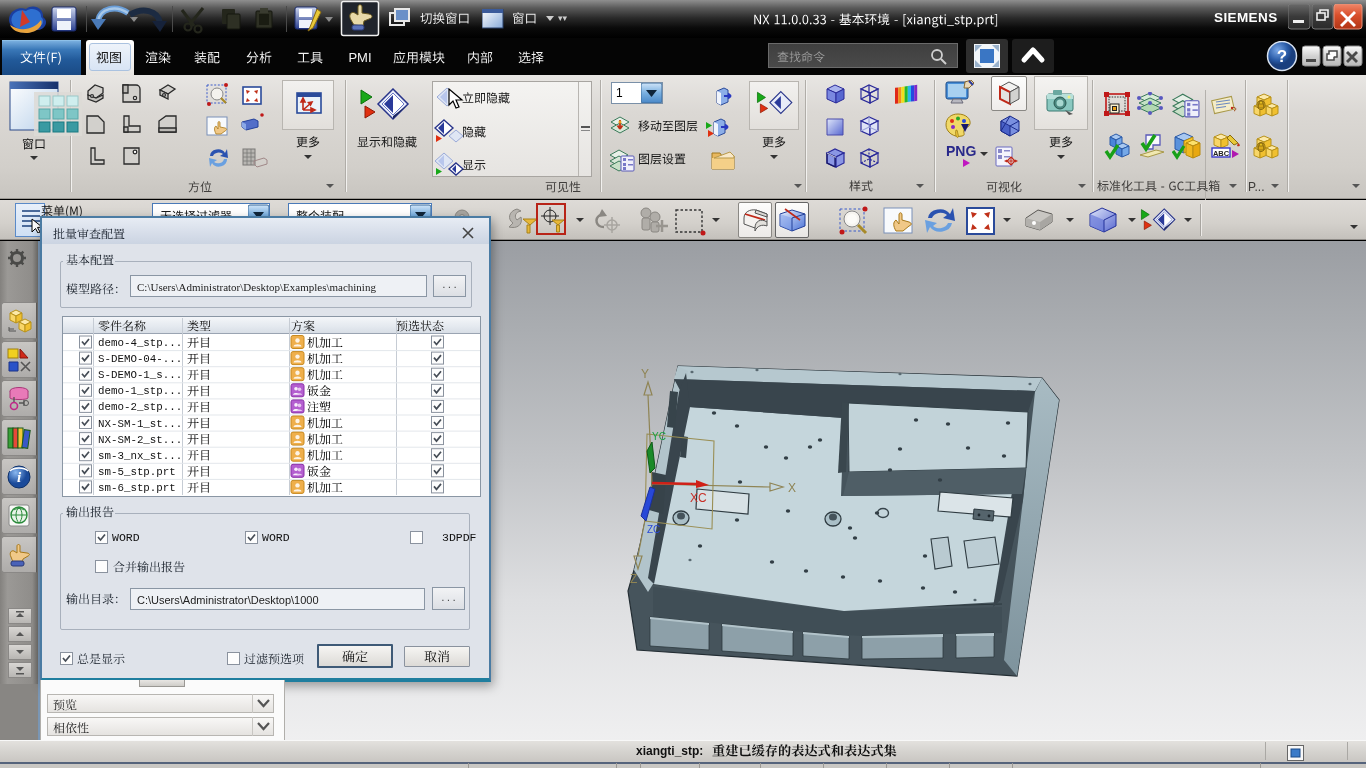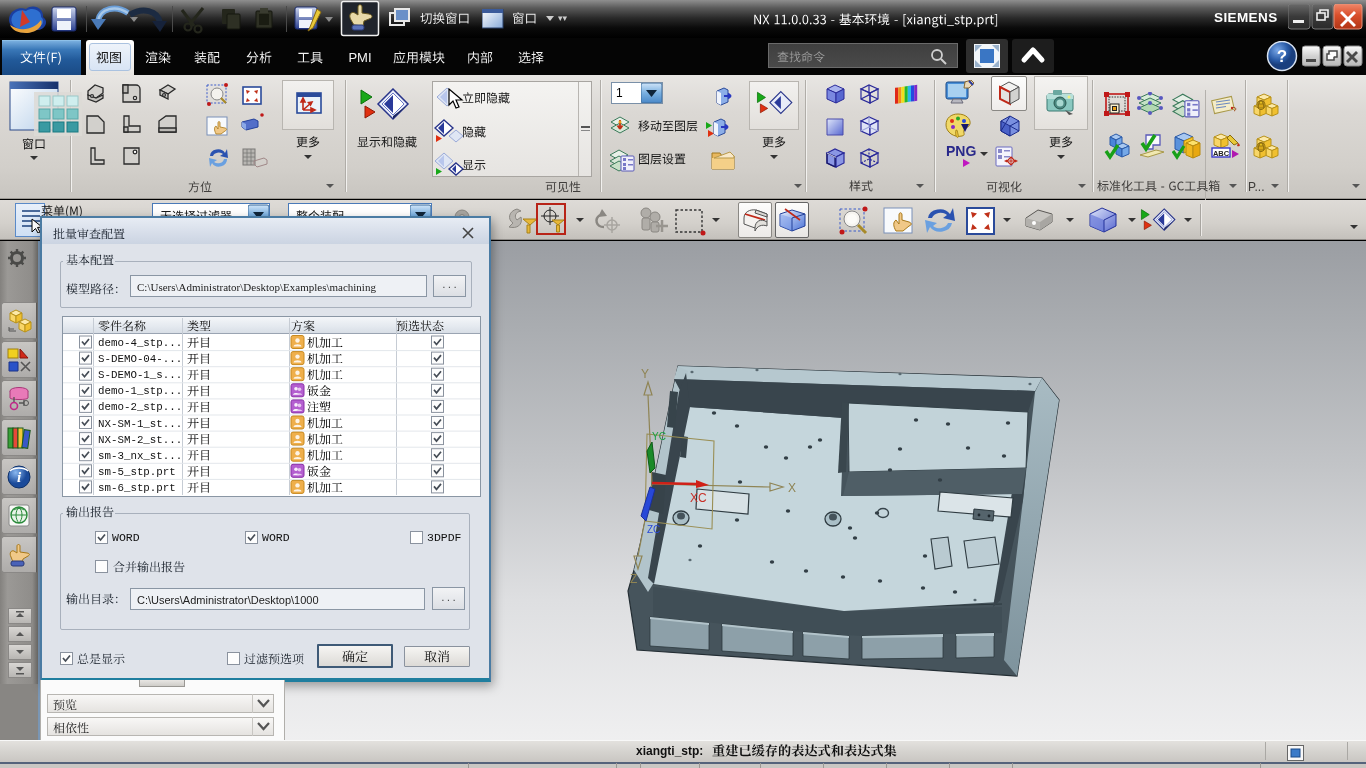--- a/index.html
+++ b/index.html
@@ -1196,21 +1196,21 @@
   </svg>
 <div class="abs" style="left:112px;top:531px;font-family:'Liberation Mono';font-size:11.5px;color:#111">WORD</div>
 <svg class="abs" style="left:245px;top:531px" width="13" height="13" viewBox="0 0 13 13">
     <rect x="0.5" y="0.5" width="12" height="12" fill="#fdfdfd" stroke="#8a929e"></rect>
     <path d="M3 6 L5.5 9 L10 3.5" fill="none" stroke="#454c55" stroke-width="1.7"></path>
   </svg>
 <div class="abs" style="left:262px;top:531px;font-family:'Liberation Mono';font-size:11.5px;color:#111">WORD</div>
 <svg class="abs" style="left:410px;top:531px" width="13" height="13" viewBox="0 0 13 13">
     <rect x="0.5" y="0.5" width="12" height="12" fill="#fdfdfd" stroke="#8a929e"></rect>
   </svg>
-<div class="abs" style="left:427px;top:531px;font-family:'Liberation Mono';font-size:11.5px;color:#111">3DPDF</div>
+<div class="abs" style="left:442px;top:531px;font-family:'Liberation Mono';font-size:11.5px;color:#111">3DPDF</div>
 <svg class="abs" style="left:95px;top:560px" width="13" height="13" viewBox="0 0 13 13">
     <rect x="0.5" y="0.5" width="12" height="12" fill="#fdfdfd" stroke="#8a929e"></rect>
   </svg>
 <svg style="position:absolute;left:113.0px;top:559.6px;overflow:visible" width="72" height="15" viewBox="0 -11.4 72 15">
     <path d="M3.2 -5.7 3.3 -5.4H8.6C8.8 -5.4 8.9 -5.5 8.9 -5.6C8.5 -6 7.9 -6.4 7.9 -6.4L7.3 -5.7ZM6.2 -9.4C7.1 -7.7 8.9 -6.1 10.9 -5.1C11 -5.4 11.2 -5.7 11.6 -5.8L11.6 -5.9C9.5 -6.8 7.5 -8.1 6.4 -9.6C6.7 -9.6 6.9 -9.7 6.9 -9.8L5.5 -10.1C4.9 -8.4 2.4 -6 0.4 -4.9L0.5 -4.7C2.8 -5.7 5.1 -7.7 6.2 -9.4ZM8.6 -3.2V-0.3H3.4V-3.2ZM2.6 -3.5V0.9H2.7C3 0.9 3.4 0.7 3.4 0.7V0H8.6V0.8H8.7C9 0.8 9.4 0.6 9.4 0.6V-3C9.7 -3.1 9.9 -3.2 9.9 -3.3L9 -4L8.5 -3.5H3.4L2.6 -3.9Z M15.1 -10 14.9 -9.9C15.5 -9.3 16.2 -8.4 16.4 -7.6C17.2 -7 17.8 -8.9 15.1 -10ZM20.1 -10.1C19.8 -9.3 19.3 -8.2 18.8 -7.4H13L13.1 -7.1H15.7V-4.4V-4.2H12.5L12.6 -3.9H15.7C15.6 -2.1 15 -0.5 12.5 0.8L12.6 1C15.7 -0.2 16.4 -2 16.5 -3.9H19.5V0.9H19.6C20 0.9 20.3 0.7 20.3 0.7V-3.9H23.2C23.4 -3.9 23.5 -3.9 23.5 -4.1C23.1 -4.5 22.4 -5 22.4 -5L21.8 -4.2H20.3V-7.1H22.8C23 -7.1 23.1 -7.1 23.1 -7.3C22.7 -7.6 22 -8.2 22 -8.2L21.4 -7.4H19.2C19.8 -8.1 20.5 -8.9 20.9 -9.5C21.1 -9.5 21.3 -9.6 21.3 -9.7ZM19.5 -4.2H16.5V-4.4V-7.1H19.5Z M35.2 -5.6 34.1 -5.7V-0.1C34.1 0 34 0.1 33.8 0.1C33.6 0.1 32.6 0 32.6 0V0.2C33 0.2 33.3 0.3 33.5 0.5C33.6 0.6 33.7 0.8 33.7 1C34.7 0.9 34.8 0.5 34.8 -0.1V-5.3C35.1 -5.3 35.2 -5.4 35.2 -5.6ZM32.6 -7.4 32.1 -6.8H29.9L30 -6.4H33.2C33.3 -6.4 33.4 -6.5 33.5 -6.6C33.1 -7 32.6 -7.4 32.6 -7.4ZM33.5 -5.2 32.5 -5.3V-0.9H32.6C32.8 -0.9 33.1 -1 33.1 -1.1V-4.9C33.4 -4.9 33.5 -5 33.5 -5.2ZM27.2 -9.7 26.1 -10C26 -9.5 25.8 -8.7 25.6 -7.9H24.5L24.6 -7.6H25.5C25.3 -6.6 25 -5.6 24.8 -4.9C24.6 -4.8 24.4 -4.8 24.3 -4.7L25.1 -4L25.5 -4.4H26.3V-2.3C25.5 -2.1 24.9 -1.9 24.5 -1.8L25.1 -0.8C25.2 -0.9 25.3 -1 25.3 -1.1L26.3 -1.6V1H26.4C26.8 1 27.1 0.8 27.1 0.7V-2C27.6 -2.3 28.1 -2.5 28.5 -2.7L28.5 -2.9L27.1 -2.5V-4.4H28.3C28.5 -4.4 28.6 -4.5 28.6 -4.6C28.3 -4.9 27.8 -5.3 27.8 -5.3L27.3 -4.8H27.1V-6.4C27.3 -6.4 27.4 -6.5 27.5 -6.7L26.4 -6.8V-4.8H25.5C25.8 -5.6 26 -6.6 26.3 -7.6H28.6C28.8 -7.6 28.9 -7.6 28.9 -7.8C28.5 -8.1 27.9 -8.5 27.9 -8.5L27.4 -7.9H26.4C26.5 -8.5 26.6 -9 26.7 -9.5C27 -9.4 27.1 -9.5 27.2 -9.7ZM32.4 -9.6 31.3 -10.2C30.5 -8.4 29.1 -6.9 27.9 -6L28.1 -5.8C29.4 -6.5 30.8 -7.7 31.8 -9.2C32.5 -7.9 33.7 -6.7 35 -6.1C35.1 -6.3 35.3 -6.5 35.6 -6.6L35.6 -6.8C34.3 -7.3 32.7 -8.3 32 -9.4C32.2 -9.4 32.3 -9.5 32.4 -9.6ZM29.4 -2.1V-3.4H31V-2.1ZM29.4 0.7V-1.7H31V-0.2C31 -0.1 31 -0 30.8 -0C30.6 -0 30 -0.1 30 -0.1V0.1C30.3 0.2 30.5 0.3 30.6 0.4C30.7 0.5 30.8 0.7 30.8 0.9C31.6 0.8 31.7 0.4 31.7 -0.1V-4.9C31.9 -5 32.1 -5.1 32.1 -5.1L31.2 -5.8L30.9 -5.4H29.5L28.8 -5.7V0.9H28.9C29.2 0.9 29.4 0.8 29.4 0.7ZM29.4 -3.8V-5H31V-3.8Z M47 -4 45.8 -4.1V-0.5H42.3V-5.1H45.2V-4.5H45.4C45.7 -4.5 46 -4.7 46 -4.7V-8.5C46.3 -8.5 46.4 -8.7 46.4 -8.8L45.2 -8.9V-5.5H42.3V-9.5C42.6 -9.6 42.7 -9.7 42.8 -9.9L41.6 -10V-5.5H38.7V-8.5C39.1 -8.6 39.2 -8.7 39.3 -8.8L38 -9V-5.5C37.9 -5.4 37.7 -5.4 37.6 -5.3L38.5 -4.7L38.8 -5.1H41.6V-0.5H38.2V-3.7C38.5 -3.8 38.6 -3.9 38.7 -4L37.4 -4.2V-0.5C37.3 -0.5 37.1 -0.3 37.1 -0.3L38 0.4L38.3 -0.1H45.8V0.8H46C46.3 0.8 46.6 0.7 46.6 0.6V-3.6C46.9 -3.7 47 -3.8 47 -4Z M52.9 -9.8V0.9H53C53.4 0.9 53.7 0.8 53.7 0.7V-4.9H54.3C54.6 -3.5 55.2 -2.2 56 -1.2C55.4 -0.4 54.7 0.3 53.7 0.8L53.9 1C54.9 0.5 55.7 -0.1 56.3 -0.8C57 -0.1 57.7 0.5 58.6 0.9C58.8 0.6 59 0.4 59.4 0.4L59.4 0.3C58.4 -0.1 57.5 -0.7 56.8 -1.3C57.5 -2.4 58 -3.6 58.3 -4.8C58.6 -4.8 58.7 -4.9 58.8 -5L57.9 -5.7L57.5 -5.3H53.7V-9H57.4C57.3 -7.8 57.2 -7.1 57 -6.9C56.9 -6.8 56.8 -6.8 56.7 -6.8C56.4 -6.8 55.7 -6.9 55.2 -6.9V-6.7C55.6 -6.6 56 -6.6 56.2 -6.5C56.4 -6.3 56.4 -6.2 56.4 -6C56.8 -6 57.2 -6.1 57.5 -6.3C57.9 -6.6 58.1 -7.4 58.1 -8.9C58.4 -9 58.5 -9 58.6 -9.1L57.7 -9.8L57.3 -9.4H53.8ZM51.7 -8 51.3 -7.4H50.9V-9.6C51.2 -9.6 51.3 -9.7 51.4 -9.9L50.1 -10.1V-7.4H48.4L48.5 -7H50.1V-4.5C49.4 -4.2 48.7 -3.9 48.4 -3.8L48.8 -2.8C48.9 -2.9 49 -3 49.1 -3.2L50.1 -3.8V-0.3C50.1 -0.1 50.1 -0.1 49.9 -0.1C49.7 -0.1 48.5 -0.2 48.5 -0.2V0C49 0.1 49.3 0.2 49.5 0.3C49.6 0.5 49.7 0.7 49.7 0.9C50.8 0.8 50.9 0.4 50.9 -0.2V-4.2L52.5 -5.2L52.5 -5.4L50.9 -4.7V-7H52.3C52.5 -7 52.6 -7.1 52.6 -7.2C52.3 -7.5 51.7 -8 51.7 -8ZM56.3 -1.8C55.5 -2.6 54.9 -3.7 54.6 -4.9H57.5C57.3 -3.8 56.9 -2.7 56.3 -1.8Z M68.7 -3.2V-0.3H63.3V-3.2ZM62.5 -3.6V0.9H62.6C62.9 0.9 63.3 0.7 63.3 0.7V0H68.7V0.9H68.8C69.1 0.9 69.5 0.7 69.5 0.6V-3.1C69.7 -3.1 69.9 -3.2 70 -3.3L69 -4.1L68.6 -3.6H63.3L62.5 -3.9ZM63 -9.9C62.7 -8.5 62.1 -6.9 61.4 -5.9L61.6 -5.8C62.1 -6.3 62.6 -6.9 63 -7.7H65.6V-5.3H60.5L60.6 -5H71.2C71.3 -5 71.4 -5.1 71.5 -5.2C71.1 -5.6 70.4 -6.1 70.4 -6.1L69.8 -5.3H66.4V-7.7H70.2C70.4 -7.7 70.5 -7.7 70.5 -7.8C70.1 -8.2 69.4 -8.8 69.4 -8.8L68.8 -8H66.4V-9.6C66.7 -9.6 66.8 -9.8 66.8 -9.9L65.6 -10.1V-8H63.2C63.4 -8.4 63.6 -8.9 63.8 -9.3C64 -9.3 64.2 -9.5 64.2 -9.6Z" fill="#1a222c"></path>
   </svg>
 <svg style="position:absolute;left:66.0px;top:591.6px;overflow:visible" width="60" height="15" viewBox="0 -11.4 60 15">
     <path d="M11.2 -5.6 10.1 -5.7V-0.1C10.1 0 10 0.1 9.8 0.1C9.6 0.1 8.6 0 8.6 0V0.2C9 0.2 9.3 0.3 9.5 0.5C9.6 0.6 9.7 0.8 9.7 1C10.7 0.9 10.8 0.5 10.8 -0.1V-5.3C11.1 -5.3 11.2 -5.4 11.2 -5.6ZM8.6 -7.4 8.1 -6.8H5.9L6 -6.4H9.2C9.3 -6.4 9.4 -6.5 9.5 -6.6C9.1 -7 8.6 -7.4 8.6 -7.4ZM9.5 -5.2 8.5 -5.3V-0.9H8.6C8.8 -0.9 9.1 -1 9.1 -1.1V-4.9C9.4 -4.9 9.5 -5 9.5 -5.2ZM3.2 -9.7 2.1 -10C2 -9.5 1.8 -8.7 1.6 -7.9H0.5L0.6 -7.6H1.5C1.3 -6.6 1 -5.6 0.8 -4.9C0.6 -4.8 0.4 -4.8 0.3 -4.7L1.1 -4L1.5 -4.4H2.3V-2.3C1.5 -2.1 0.9 -1.9 0.5 -1.8L1.1 -0.8C1.2 -0.9 1.3 -1 1.3 -1.1L2.3 -1.6V1H2.4C2.8 1 3.1 0.8 3.1 0.7V-2C3.6 -2.3 4.1 -2.5 4.5 -2.7L4.5 -2.9L3.1 -2.5V-4.4H4.3C4.5 -4.4 4.6 -4.5 4.6 -4.6C4.3 -4.9 3.8 -5.3 3.8 -5.3L3.3 -4.8H3.1V-6.4C3.3 -6.4 3.4 -6.5 3.5 -6.7L2.4 -6.8V-4.8H1.5C1.8 -5.6 2 -6.6 2.3 -7.6H4.6C4.8 -7.6 4.9 -7.6 4.9 -7.8C4.5 -8.1 3.9 -8.5 3.9 -8.5L3.4 -7.9H2.4C2.5 -8.5 2.6 -9 2.7 -9.5C3 -9.4 3.1 -9.5 3.2 -9.7ZM8.4 -9.6 7.3 -10.2C6.5 -8.4 5.1 -6.9 3.9 -6L4.1 -5.8C5.4 -6.5 6.8 -7.7 7.8 -9.2C8.5 -7.9 9.7 -6.7 11 -6.1C11.1 -6.3 11.3 -6.5 11.6 -6.6L11.6 -6.8C10.3 -7.3 8.7 -8.3 8 -9.4C8.2 -9.4 8.3 -9.5 8.4 -9.6ZM5.4 -2.1V-3.4H7V-2.1ZM5.4 0.7V-1.7H7V-0.2C7 -0.1 7 -0 6.8 -0C6.6 -0 6 -0.1 6 -0.1V0.1C6.3 0.2 6.5 0.3 6.6 0.4C6.7 0.5 6.8 0.7 6.8 0.9C7.6 0.8 7.7 0.4 7.7 -0.1V-4.9C7.9 -5 8.1 -5.1 8.1 -5.1L7.2 -5.8L6.9 -5.4H5.5L4.8 -5.7V0.9H4.9C5.2 0.9 5.4 0.8 5.4 0.7ZM5.4 -3.8V-5H7V-3.8Z M23 -4 21.8 -4.1V-0.5H18.3V-5.1H21.2V-4.5H21.4C21.7 -4.5 22 -4.7 22 -4.7V-8.5C22.3 -8.5 22.4 -8.7 22.4 -8.8L21.2 -8.9V-5.5H18.3V-9.5C18.6 -9.6 18.7 -9.7 18.8 -9.9L17.6 -10V-5.5H14.7V-8.5C15.1 -8.6 15.2 -8.7 15.3 -8.8L14 -9V-5.5C13.9 -5.4 13.7 -5.4 13.6 -5.3L14.5 -4.7L14.8 -5.1H17.6V-0.5H14.2V-3.7C14.5 -3.8 14.6 -3.9 14.7 -4L13.4 -4.2V-0.5C13.3 -0.5 13.1 -0.3 13.1 -0.3L14 0.4L14.3 -0.1H21.8V0.8H22C22.3 0.8 22.6 0.7 22.6 0.6V-3.6C22.9 -3.7 23 -3.8 23 -4Z M32.9 -8.8V-6.3H27.2V-8.8ZM26.4 -9.1V0.9H26.5C26.9 0.9 27.2 0.7 27.2 0.6V-0.1H32.9V0.9H33C33.3 0.9 33.7 0.6 33.7 0.6V-8.6C34 -8.6 34.2 -8.7 34.3 -8.8L33.3 -9.7L32.8 -9.1H27.2L26.4 -9.5ZM27.2 -5.9H32.9V-3.4H27.2ZM27.2 -3H32.9V-0.4H27.2Z M38.1 -4.9 38 -4.8C38.7 -4.4 39.4 -3.5 39.7 -2.9C40.6 -2.4 41.1 -4.1 38.1 -4.9ZM46.4 -6.5 45.9 -5.7H45.1L45.2 -9C45.4 -9 45.5 -9.1 45.6 -9.2L44.7 -9.9L44.3 -9.4H38L38.1 -9.1H44.4L44.3 -7.6H38.4L38.5 -7.2H44.3L44.2 -5.7H36.5L36.6 -5.4H41.6V-3.1C39.5 -2.1 37.5 -1.2 36.6 -0.9L37.4 -0C37.5 -0.1 37.6 -0.2 37.6 -0.3C39.3 -1.3 40.6 -2.1 41.6 -2.8V-0.2C41.6 -0.1 41.5 -0 41.3 -0C41 -0 39.8 -0.1 39.8 -0.1V0.1C40.3 0.1 40.6 0.3 40.8 0.4C41 0.5 41.1 0.7 41.1 1C42.2 0.8 42.4 0.4 42.4 -0.2V-5C43.2 -2.2 44.9 -0.8 46.8 0.2C46.9 -0.2 47.2 -0.5 47.5 -0.5L47.5 -0.6C46.3 -1.1 45 -1.7 44 -2.8C44.8 -3.2 45.6 -3.8 46.1 -4.2C46.4 -4.2 46.5 -4.2 46.6 -4.3L45.6 -4.9C45.2 -4.4 44.4 -3.6 43.8 -3C43.2 -3.6 42.7 -4.4 42.4 -5.4H47.2C47.4 -5.4 47.5 -5.4 47.5 -5.6C47.1 -6 46.4 -6.5 46.4 -6.5Z M50.8 -0.4C51.2 -0.4 51.5 -0.7 51.5 -1.1C51.5 -1.5 51.2 -1.9 50.8 -1.9C50.4 -1.9 50 -1.5 50 -1.1C50 -0.7 50.4 -0.4 50.8 -0.4ZM50.8 -5.2C51.2 -5.2 51.5 -5.6 51.5 -6C51.5 -6.4 51.2 -6.7 50.8 -6.7C50.4 -6.7 50 -6.4 50 -6C50 -5.6 50.4 -5.2 50.8 -5.2Z" fill="#1a222c"></path>
   </svg>
 <div class="abs" style="left:130px;top:588px;width:295px;height:22px;background:#eef1f5;border:1px solid #8a96a4"></div>

